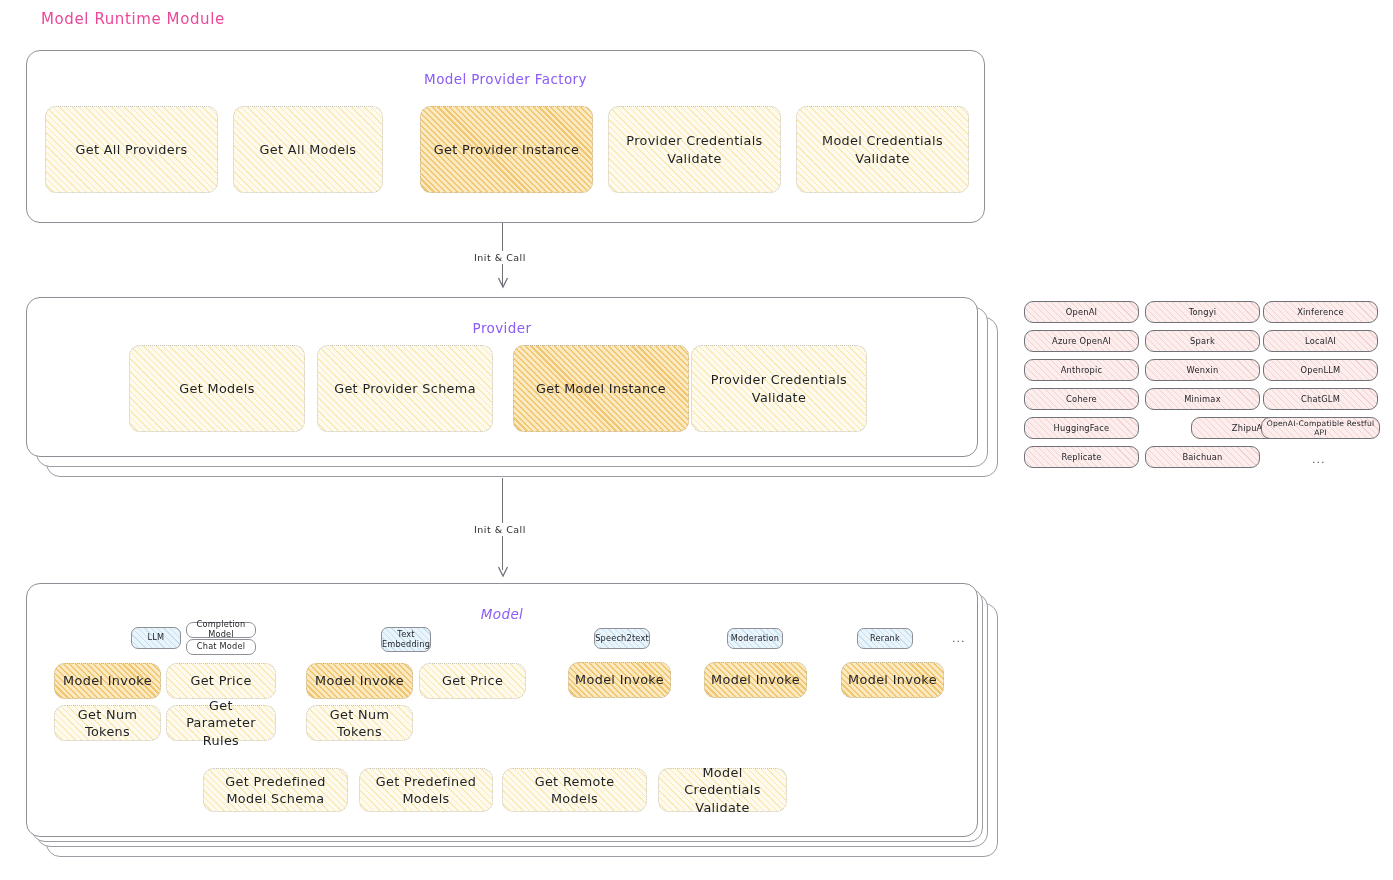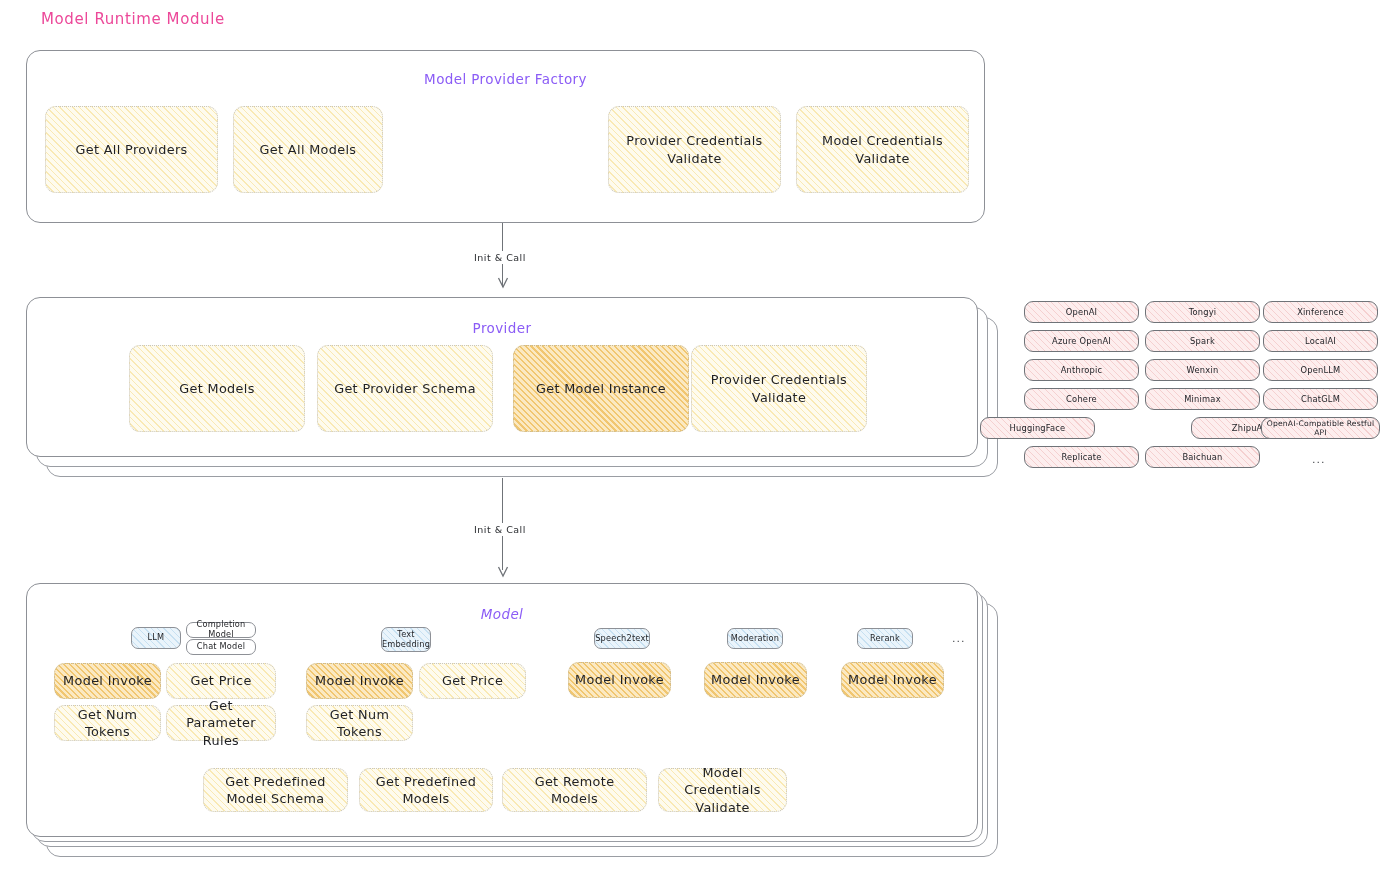--- a/index.html
+++ b/index.html
@@ -118,20 +118,23 @@
   <div class="panel" style="left:26px;top:50px;width:959px;height:173px;">
     <div class="panel-title" style="top:20px;">Model Provider Factory</div>
   </div>
 
   <div class="node y" style="left:45px;top:106px;width:173px;height:87px;">
     <span>Get All Providers</span>
   </div>
   <div class="node y" style="left:233px;top:106px;width:150px;height:87px;">
     <span>Get All Models</span>
   </div>
+  <div class="node o" style="left:420px;top:106px;width:173px;height:87px;">
+    <span>Get Provider Instance</span>
+  </div>
   <div class="node y" style="left:608px;top:106px;width:173px;height:87px;">
     <span>Provider Credentials Validate</span>
   </div>
   <div class="node y" style="left:796px;top:106px;width:173px;height:87px;">
     <span>Model Credentials Validate</span>
   </div>
 
   <div class="conn-line" style="left:502px;top:223px;height:64px;"></div>
   <div class="conn-label" style="left:470px;top:251px;">Init &amp; Call</div>
   <div class="arrow-head" style="left:497px;top:277px;">
@@ -166,21 +169,21 @@
     </div>
   <div class="chip" style="left:1024px;top:330px;width:115px;height:22px;">
     <span>Azure OpenAI</span>
     </div>
   <div class="chip" style="left:1024px;top:359px;width:115px;height:22px;">
     <span>Anthropic</span>
     </div>
   <div class="chip" style="left:1024px;top:388px;width:115px;height:22px;">
     <span>Cohere</span>
     </div>
-  <div class="chip" style="left:980px;top:417px;width:115px;height:22px;">
+  <div class="chip" style="left:1024px;top:417px;width:115px;height:22px;">
     <span>HuggingFace</span>
     </div>
   <div class="chip" style="left:1024px;top:446px;width:115px;height:22px;">
     <span>Replicate</span>
     </div>
 
   <div class="chip" style="left:1145px;top:301px;width:115px;height:22px;">
     <span>Tongyi</span>
     </div>
   <div class="chip" style="left:1145px;top:330px;width:115px;height:22px;">

